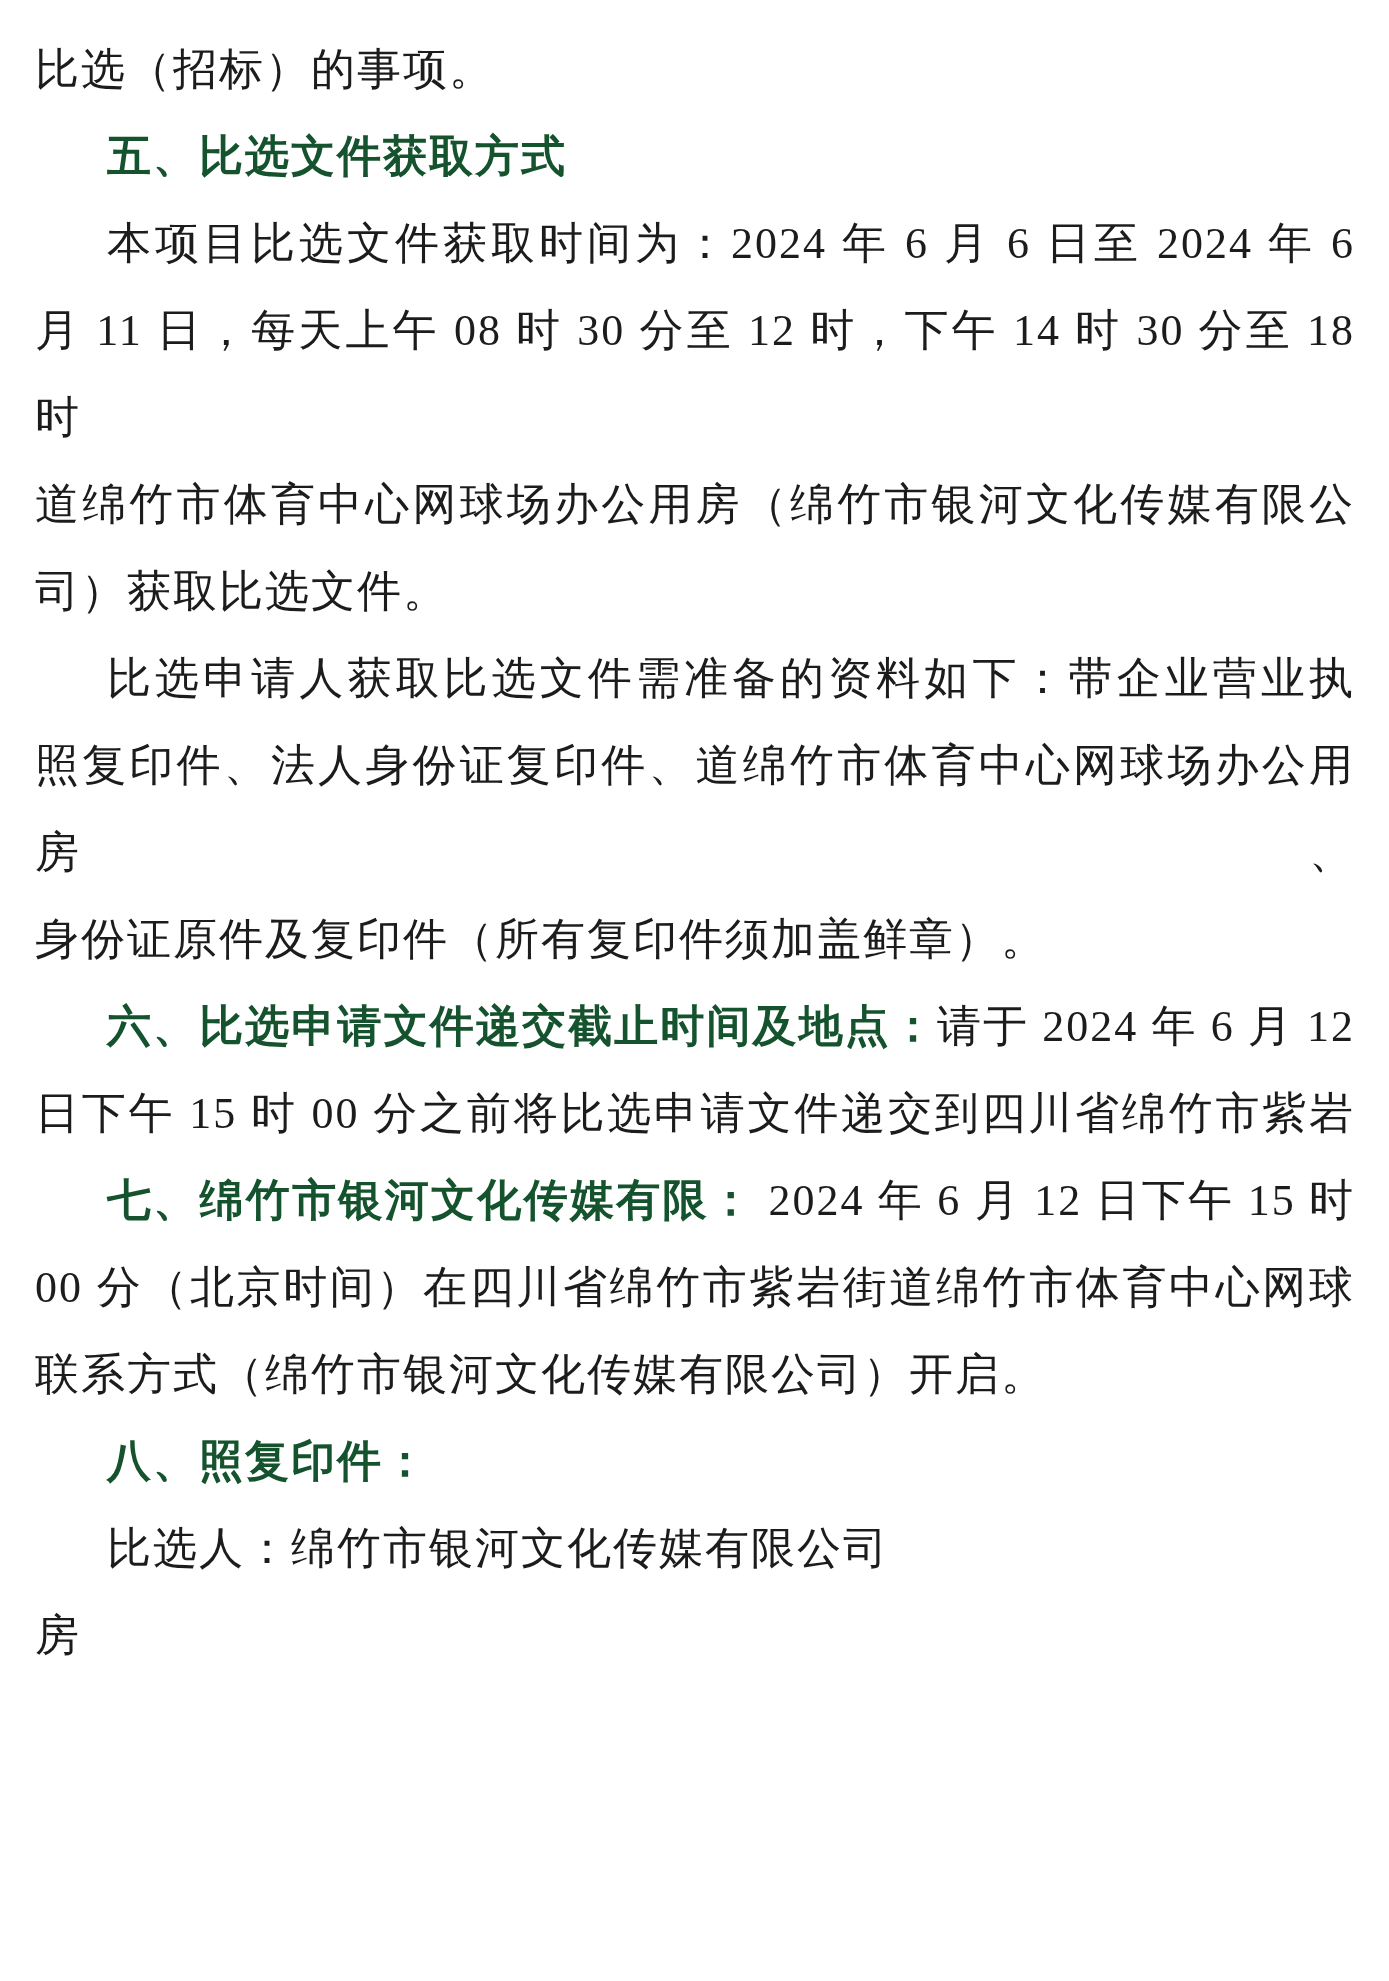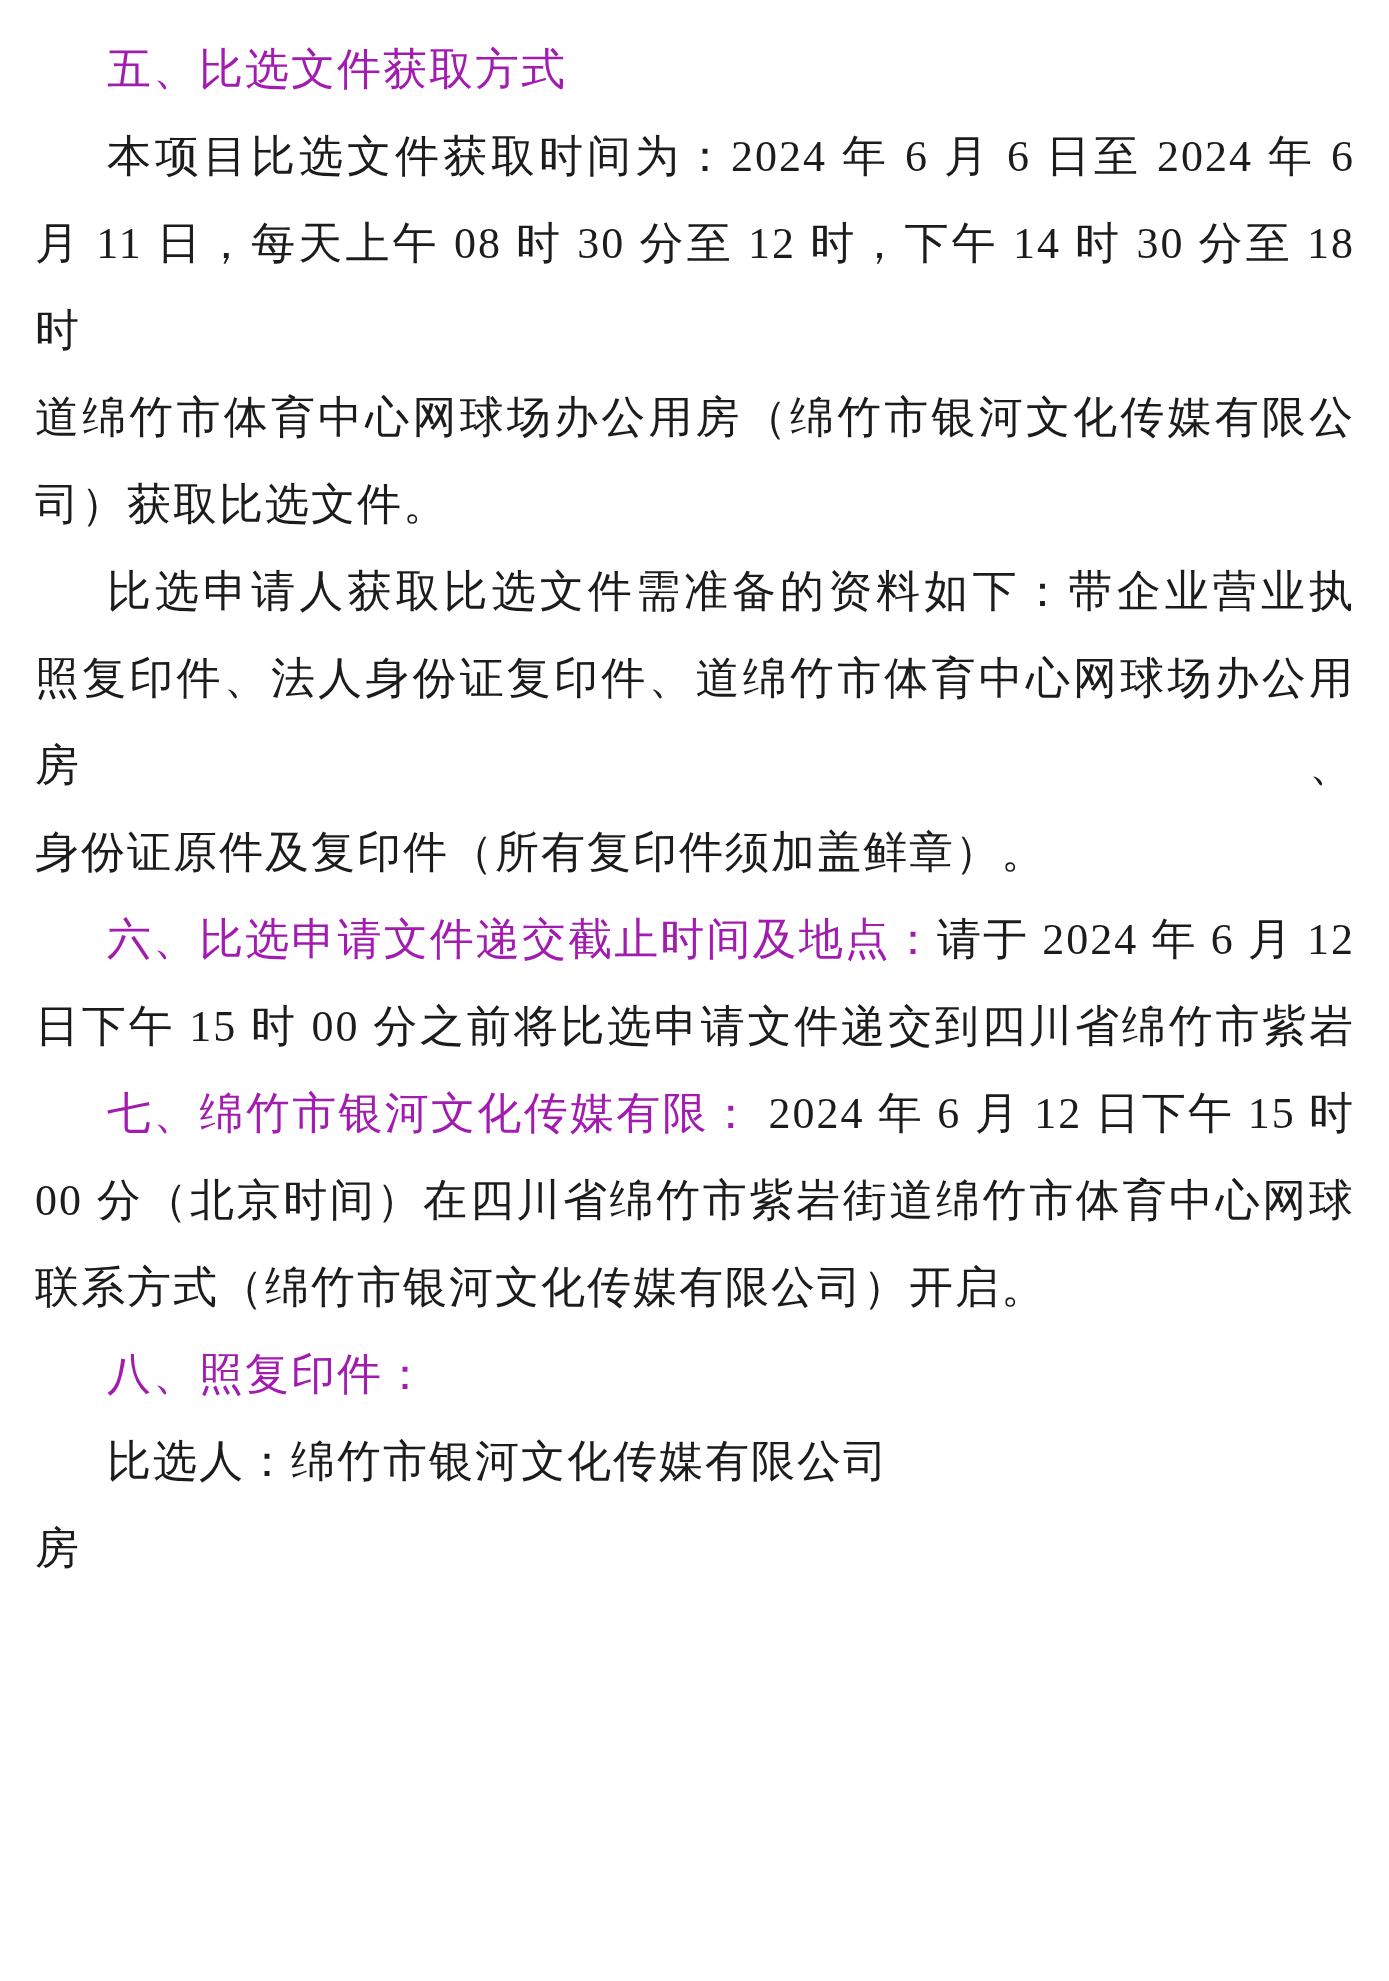--- a/index.html
+++ b/index.html
@@ -26,29 +26,30 @@
     text-align: left;
   }
   .line.fill {
     text-align: justify;
     text-align-last: justify;
   }
   .line.indent {
     padding-left: 72px;
   }
   .seg.bold {
-    font-weight: 400;
-    color: #a21caf;
+    font-weight: 700;
+    color: #14532d;
   }
 </style>
 </head>
 <body>
 
 <div class="page">
   <div id="doc-body">
+      <div class="line"><span class="seg">比选（招标）的事项。</span></div>
       <div class="line indent"><span class="seg bold">五、比选文件获取方式</span></div>
       <div class="line fill indent"><span class="seg">本项目比选文件获取时间为：2024 年 6 月 6 日至 2024 年 6</span></div>
       <div class="line fill"><span class="seg">月 11 日，每天上午 08 时 30 分至 12 时，下午 14 时 30 分至 18 时</span></div>
       <div class="line fill"><span class="seg">道绵竹市体育中心网球场办公用房（绵竹市银河文化传媒有限公</span></div>
       <div class="line"><span class="seg">司）获取比选文件。</span></div>
       <div class="line fill indent"><span class="seg">比选申请人获取比选文件需准备的资料如下：带企业营业执</span></div>
       <div class="line fill"><span class="seg">照复印件、法人身份证复印件、道绵竹市体育中心网球场办公用房、</span></div>
       <div class="line"><span class="seg">身份证原件及复印件（所有复印件须加盖鲜章）。</span></div>
       <div class="line fill indent"><span class="seg bold">六、比选申请文件递交截止时间及地点：</span><span class="seg">请于 2024 年 6 月 12</span></div>
       <div class="line fill"><span class="seg">日下午 15 时 00 分之前将比选申请文件递交到四川省绵竹市紫岩</span></div>

